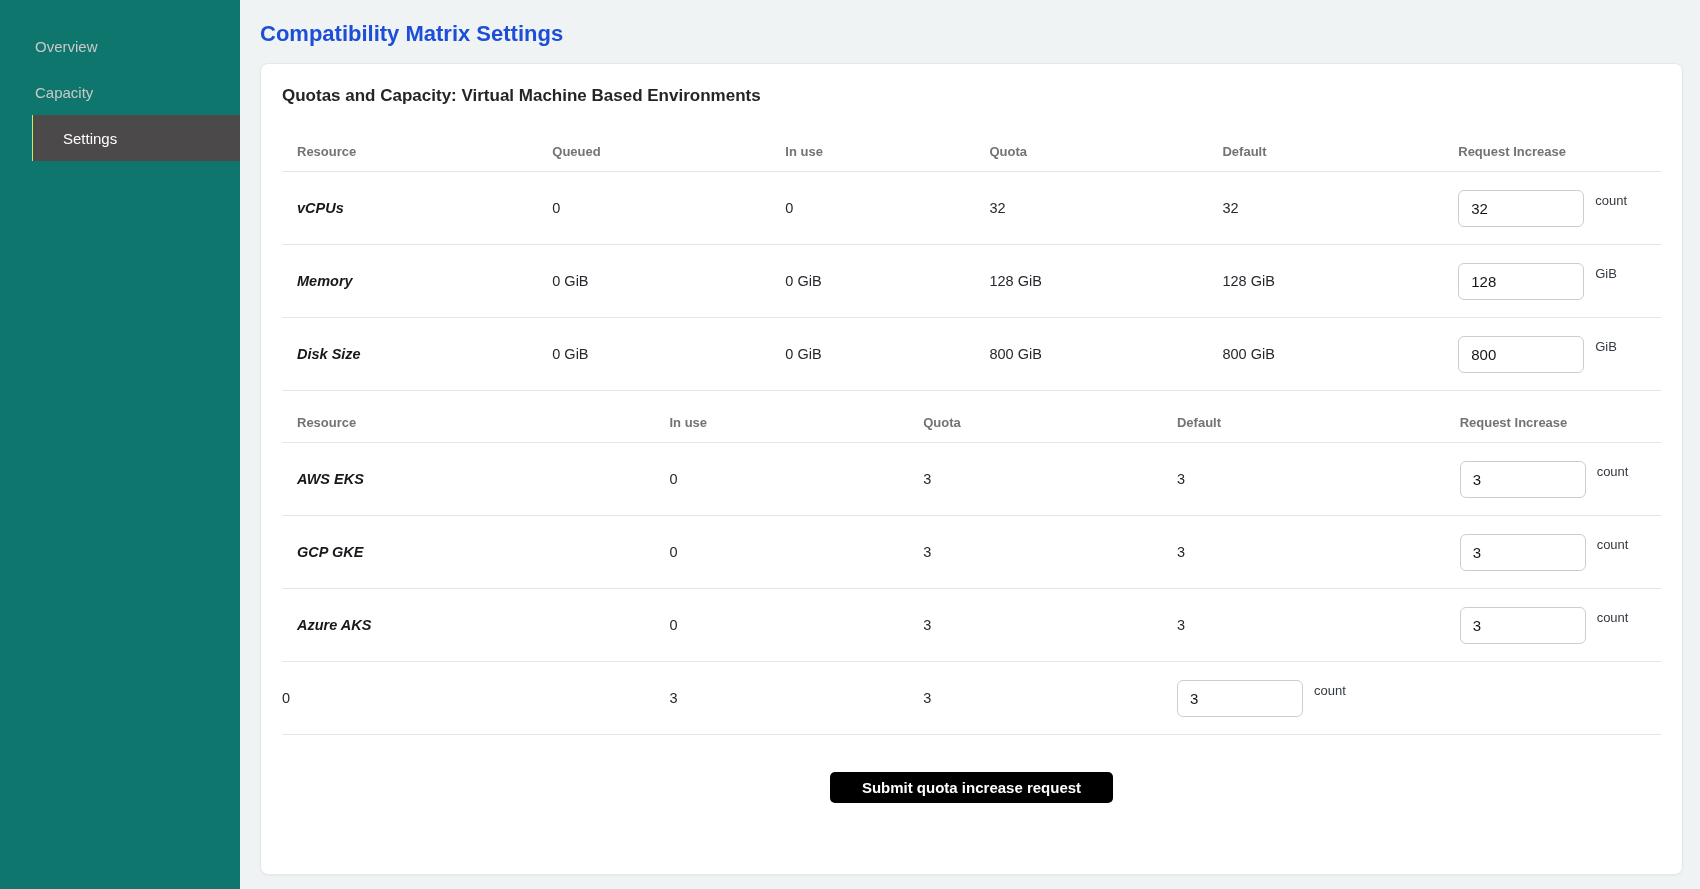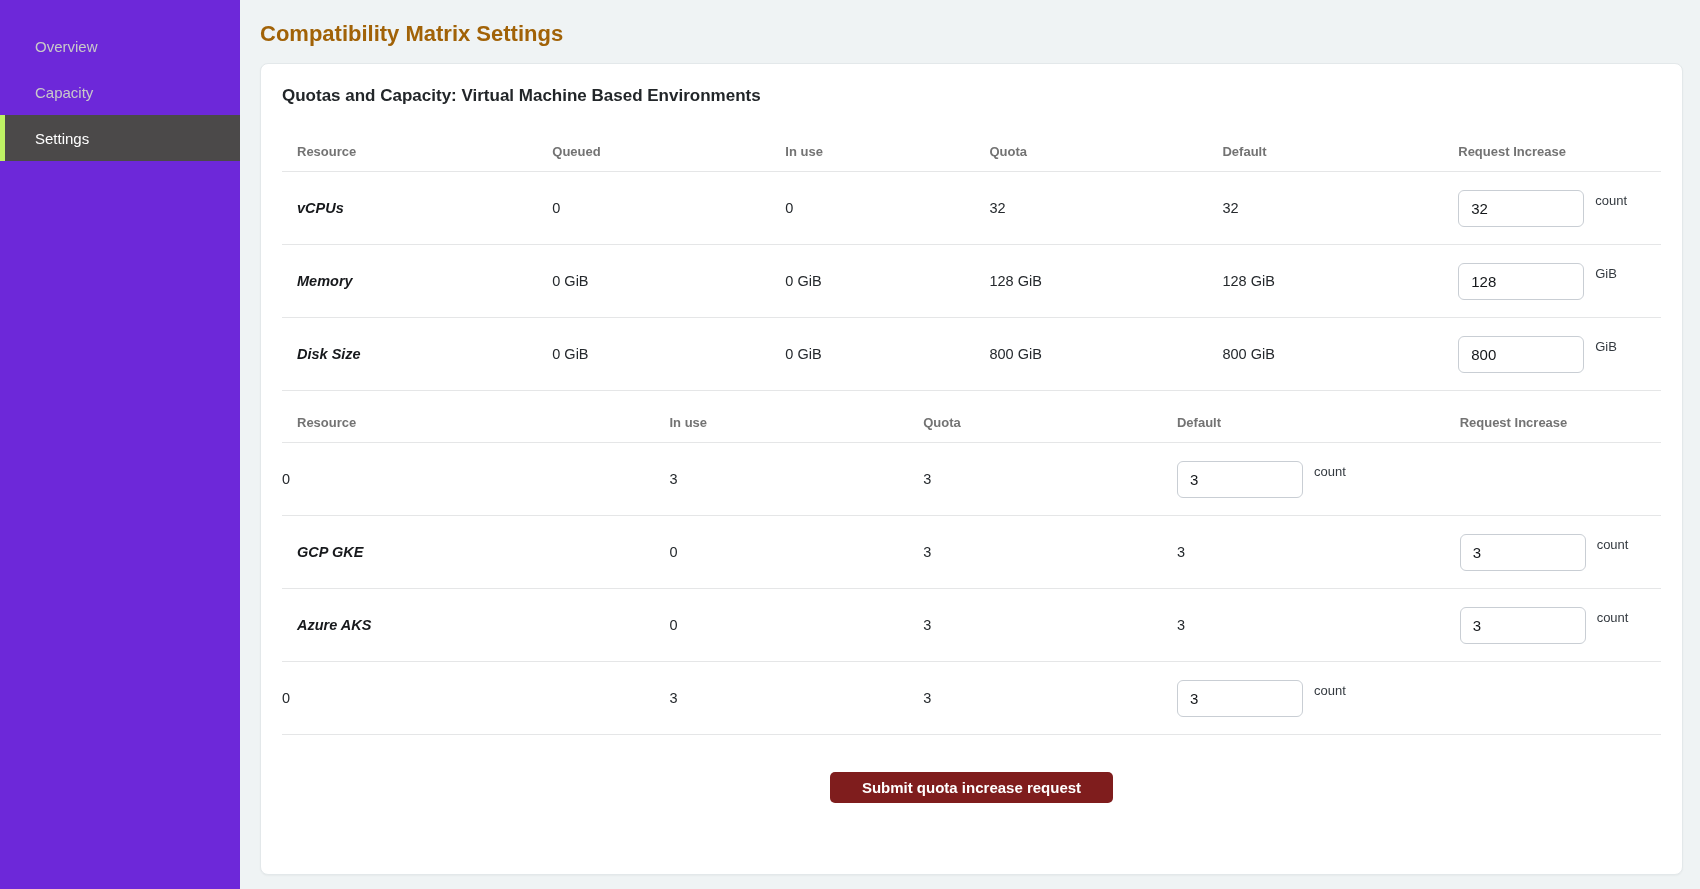--- a/index.html
+++ b/index.html
@@ -8,48 +8,49 @@
     font-family: "Liberation Sans", "DejaVu Sans", sans-serif;
     background: #eff3f4;
     color: #1c1f23;
     overflow: hidden;
   }
   .app { display: flex; width: 1700px; height: 889px; }
 
   
   .sidebar {
     width: 240px; height: 100%;
-    background: #6d28d9;
+    background: #0f766e;
     flex: 0 0 240px;
     padding-top: 23px;
   }
   .nav-item {
     height: 46px;
     display: flex; align-items: center;
     padding-left: 30px;
     font-size: 15px;
     color: #c9c9c9;
     cursor: pointer;
     border-left: 5px solid transparent;
   }
   .nav-item.active {
     background: #4b4949;
     color: #ffffff;
-    border-left: 5px solid #bef264;
+    border-left: 1px solid #bef264;
+    margin-left: 32px;
   }
 
   
   .main {
     flex: 1 1 auto;
     padding: 18px 17px 0 20px;
   }
   .page-title {
     font-size: 22px;
     font-weight: 700;
-    color: #a16207;
+    color: #1d4ed8;
     line-height: 32px;
   }
   .card {
     margin-top: 13px;
     background: #ffffff;
     border: 1px solid #e3e8ea;
     border-radius: 8px;
     box-shadow: 0 1px 2px rgba(0,0,0,0.04);
     padding: 0 21px;
     height: 812px;
@@ -104,21 +105,21 @@
   }
   .unit {
     font-size: 13px;
     color: #343a40;
     transform: translateY(-8px);
   }
 
   
   .footer { display: flex; justify-content: center; padding-top: 37px; }
   .submit-btn {
-    background: #7f1d1d;
+    background: #000000;
     color: #ffffff;
     border: none;
     border-radius: 5px;
     height: 31px;
     padding: 0 32px;
     font-size: 15px;
     font-weight: 700;
     font-family: "Liberation Sans", "DejaVu Sans", sans-serif;
     cursor: pointer;
   }
@@ -191,20 +192,21 @@
 
       <div class="grid-row t2 header-row second">
         <div class="header-cell first">Resource</div>
         <div class="header-cell">In use</div>
         <div class="header-cell">Quota</div>
         <div class="header-cell">Default</div>
         <div class="header-cell">Request Increase</div>
       </div>
 
       <div class="grid-row t2 body-row">
+        <div class="cell first">AWS EKS</div>
         <div class="cell">0</div>
         <div class="cell">3</div>
         <div class="cell">3</div>
         <div class="cell request-cell">
           <input class="qinput" type="text" value="3" style="">
           <span class="unit">count</span>
         </div>
       </div>
 
       <div class="grid-row t2 body-row">

